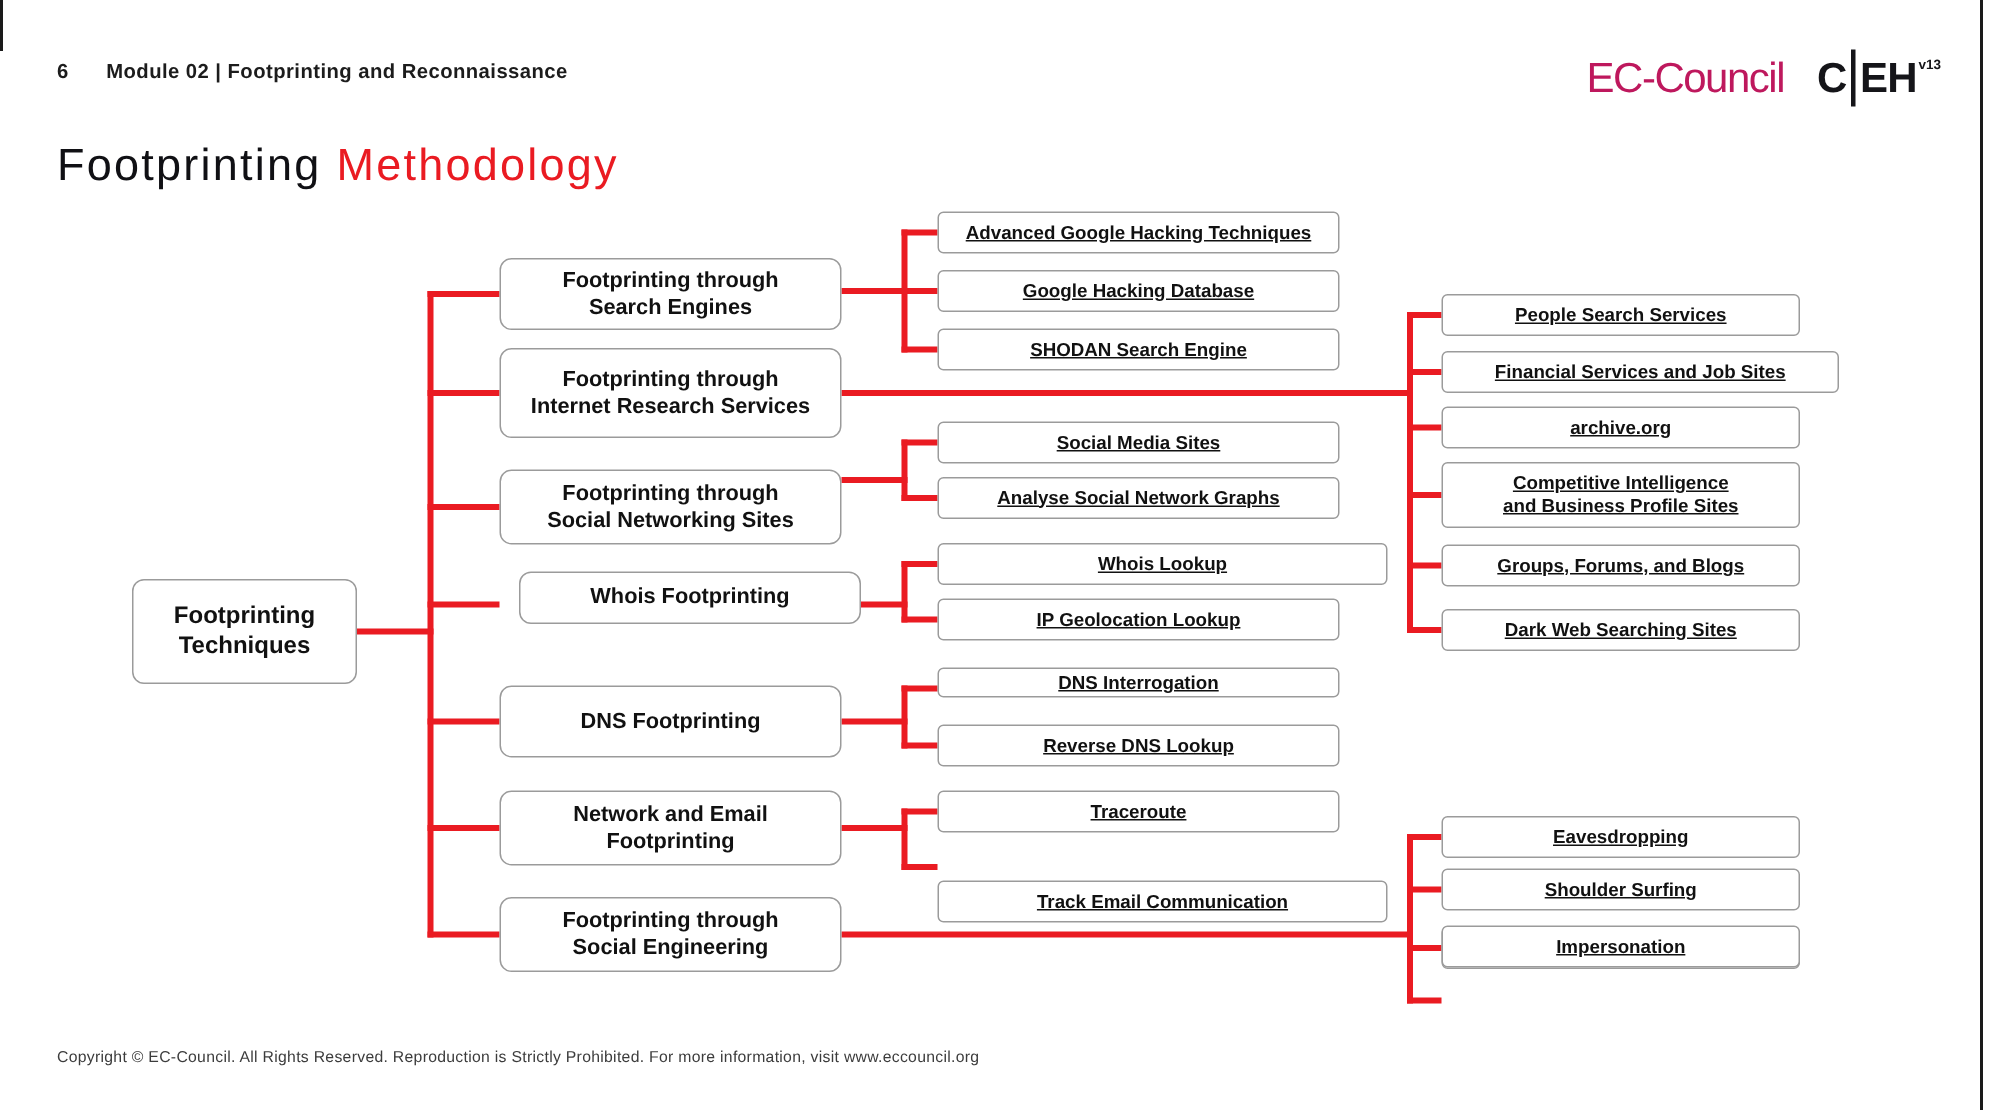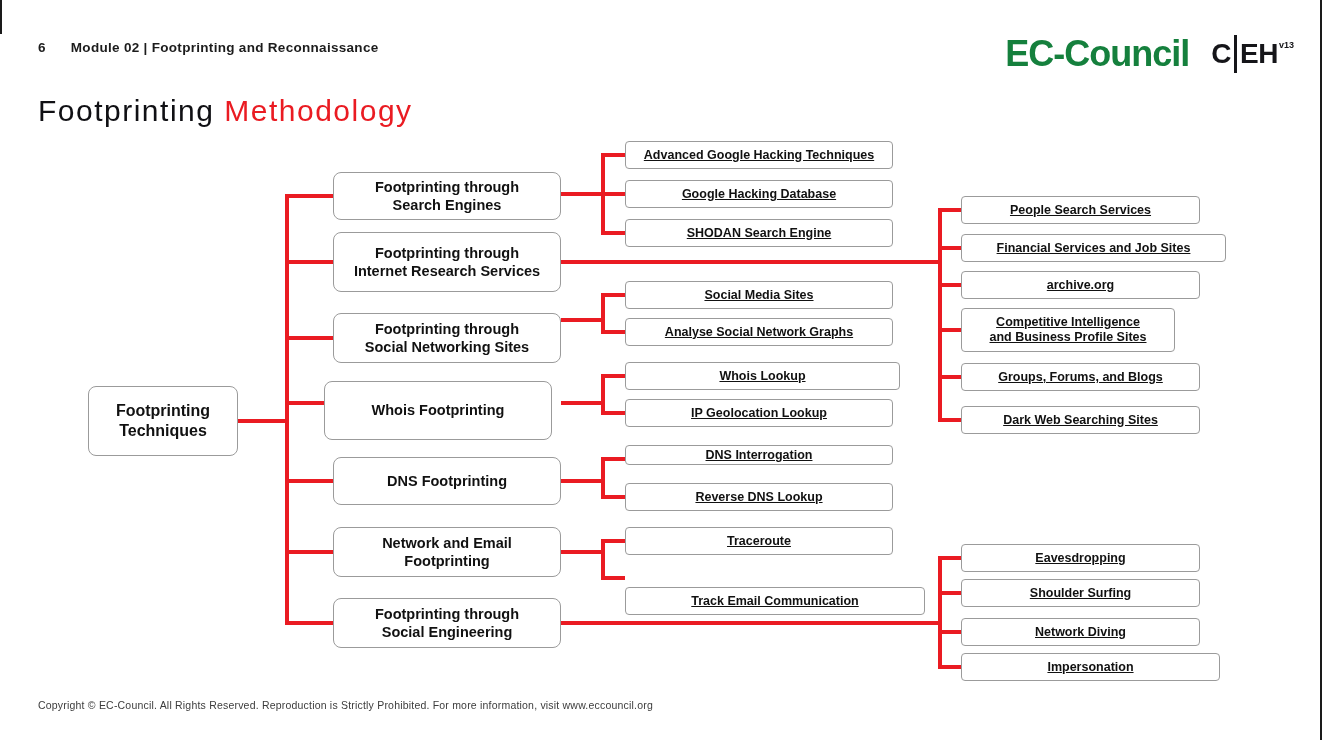--- a/index.html
+++ b/index.html
@@ -13,21 +13,21 @@
   .slide{position:relative;width:1327px;height:740px;background:#fff;overflow:hidden;}
 
   
   .edge-right{position:absolute;left:1320px;top:0;width:2px;height:740px;background:#1a1a1a;}
   .edge-left-tick{position:absolute;left:0;top:0;width:2px;height:34px;background:#1a1a1a;}
 
   
   .header{position:absolute;left:38px;top:40px;display:flex;gap:25px;align-items:baseline;
           font-size:13.5px;font-weight:bold;letter-spacing:.3px;color:#1c1c1c;}
   .logo{position:absolute;top:33px;right:34px;display:flex;align-items:center;gap:22px;}
-  .brand{font-size:36px;font-weight:bold;letter-spacing:-1px;color:#15803d;}
+  .brand{font-size:28px;font-weight:normal;letter-spacing:-1px;color:#be185d;}
   .ceh{font-size:28px;font-weight:bold;letter-spacing:-.5px;color:#151519;display:flex;align-items:center;}
   .ceh .bar{display:inline-block;width:3px;height:38px;background:#151519;margin:0 3px;}
   .ceh sup{font-size:9px;font-weight:bold;letter-spacing:0;position:relative;top:-9px;left:1px;}
 
   
   .page-title{position:absolute;left:38px;top:94px;font-size:30px;letter-spacing:1.5px;color:#101014;}
   .page-title .red{color:var(--accent-red);}
 
   
   .node{position:absolute;display:flex;align-items:center;justify-content:center;text-align:center;
@@ -123,49 +123,49 @@
 
   <div class="node root" style="left:88px;top:386px;width:150px;height:70px">Footprinting
 Techniques</div>
 
   <div class="node l2" style="left:333px;top:172px;width:228px;height:48px">Footprinting through
 Search Engines</div>
   <div class="node l2" style="left:333px;top:232px;width:228px;height:60px">Footprinting through
 Internet Research Services</div>
   <div class="node l2" style="left:333px;top:313px;width:228px;height:50px">Footprinting through
 Social Networking Sites</div>
-  <div class="node l2" style="left:324px;top:381px;width:228px;height:59px">Whois Footprinting</div>
+  <div class="node l2" style="left:346px;top:381px;width:228px;height:35px">Whois Footprinting</div>
   <div class="node l2" style="left:333px;top:457px;width:228px;height:48px">DNS Footprinting</div>
   <div class="node l2" style="left:333px;top:527px;width:228px;height:50px">Network and Email
 Footprinting</div>
   <div class="node l2" style="left:333px;top:598px;width:228px;height:50px">Footprinting through
 Social Engineering</div>
 
   <div class="node l3" style="left:625px;top:141px;width:268px;height:28px">Advanced Google Hacking Techniques</div>
   <div class="node l3" style="left:625px;top:180px;width:268px;height:28px">Google Hacking Database</div>
   <div class="node l3" style="left:625px;top:219px;width:268px;height:28px">SHODAN Search Engine</div>
   <div class="node l3" style="left:625px;top:281px;width:268px;height:28px">Social Media Sites</div>
   <div class="node l3" style="left:625px;top:318px;width:268px;height:28px">Analyse Social Network Graphs</div>
-  <div class="node l3" style="left:625px;top:362px;width:275px;height:28px">Whois Lookup</div>
+  <div class="node l3" style="left:625px;top:362px;width:300px;height:28px">Whois Lookup</div>
   <div class="node l3" style="left:625px;top:399px;width:268px;height:28px">IP Geolocation Lookup</div>
   <div class="node l3" style="left:625px;top:445px;width:268px;height:20px">DNS Interrogation</div>
   <div class="node l3" style="left:625px;top:483px;width:268px;height:28px">Reverse DNS Lookup</div>
   <div class="node l3" style="left:625px;top:527px;width:268px;height:28px">Traceroute</div>
   <div class="node l3" style="left:625px;top:587px;width:300px;height:28px">Track Email Communication</div>
 
   <div class="node l3" style="left:961px;top:196px;width:239px;height:28px">People Search Services</div>
   <div class="node l3" style="left:961px;top:234px;width:265px;height:28px">Financial Services and Job Sites</div>
   <div class="node l3" style="left:961px;top:271px;width:239px;height:28px">archive.org</div>
-  <div class="node l3" style="left:961px;top:308px;width:214px;height:44px">Competitive Intelligence
+  <div class="node l3" style="left:961px;top:308px;width:239px;height:44px">Competitive Intelligence
 and Business Profile Sites</div>
   <div class="node l3" style="left:961px;top:363px;width:239px;height:28px">Groups, Forums, and Blogs</div>
   <div class="node l3" style="left:961px;top:406px;width:239px;height:28px">Dark Web Searching Sites</div>
 
   <div class="node l3" style="left:961px;top:544px;width:239px;height:28px">Eavesdropping</div>
   <div class="node l3" style="left:961px;top:579px;width:239px;height:28px">Shoulder Surfing</div>
   <div class="node l3" style="left:961px;top:618px;width:239px;height:28px">Network Diving</div>
-  <div class="node l3" style="left:961px;top:653px;width:259px;height:28px">Impersonation</div>
+  <div class="node l3" style="left:961px;top:617px;width:239px;height:28px">Impersonation</div>
 
   <div class="footer">Copyright © EC-Council. All Rights Reserved. Reproduction is Strictly Prohibited. For more information, visit www.eccouncil.org</div>
 
   <div class="edge-right"></div>
   <div class="edge-left-tick"></div>
 </div>
 
 </body></html>

